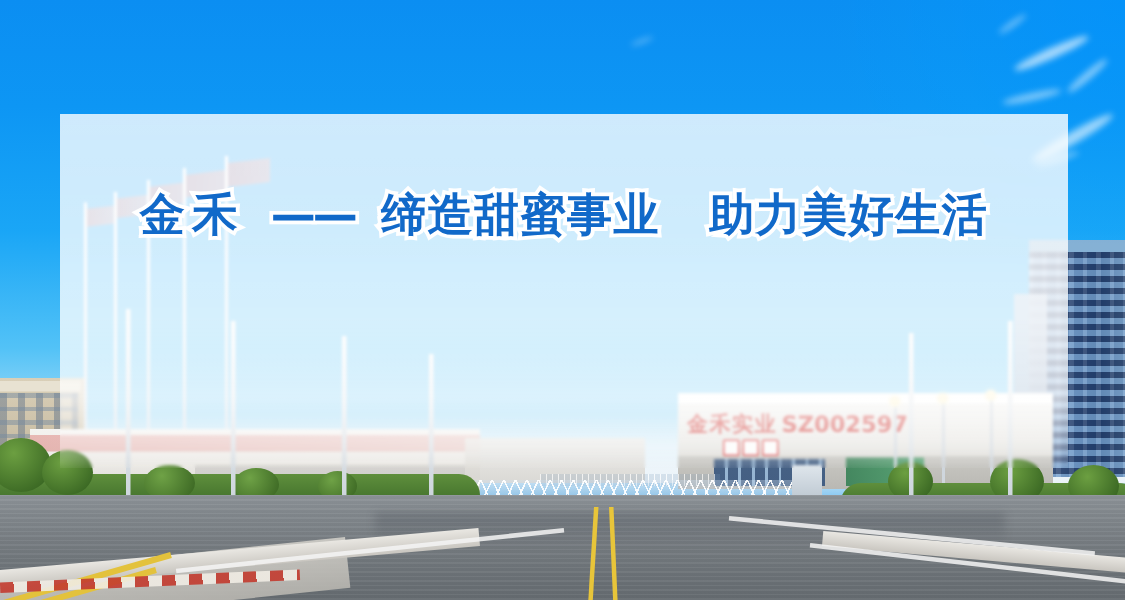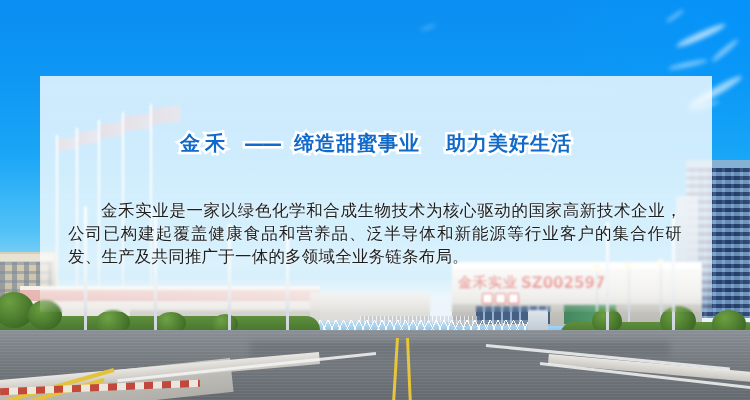--- a/index.html
+++ b/index.html
@@ -234,21 +234,21 @@
     backdrop-filter:blur(1px);
   }
 
   
   .title-row{
     position:absolute;left:40px;top:120px;width:672px;height:46px;
     display:flex;align-items:center;justify-content:center;gap:0px;
   }
   .title{
     font-family:"DejaVu Sans","Liberation Sans",sans-serif;
-    font-size:20px;font-weight:bold;letter-spacing:1px;
+    font-size:30px;font-weight:bold;letter-spacing:1px;
     color:#1169c9;
     white-space:nowrap;
     -webkit-text-stroke:5px #ffffff;
     paint-order:stroke fill;
     text-shadow:0 1px 1px rgba(255,255,255,.9);
   }
   .title .brand{letter-spacing:5px;}
   .title .dash{letter-spacing:-2px;padding:0 6px;}
   .title .gap{display:inline-block;width:10px;}
 
@@ -381,15 +381,14 @@
   <div class="title-row">
     <div class="title">
       <span class="brand">金禾</span>
       <span class="dash">——</span>
       <span>缔造甜蜜事业</span>
       <span class="gap"></span>
       <span>助力美好生活</span>
     </div>
   </div>
 
-  <p class="body-copy">金禾实业是一家以绿色化学和合成生物技术为核心驱动的国家高新技术企业，公司已构建起覆盖健康食品和营养品、泛半导体和新能源等行业客户的集合作研发、生产及共同推广于一体的多领域全业务链条布局。</p>
 
 </div>
 
 </body></html>

